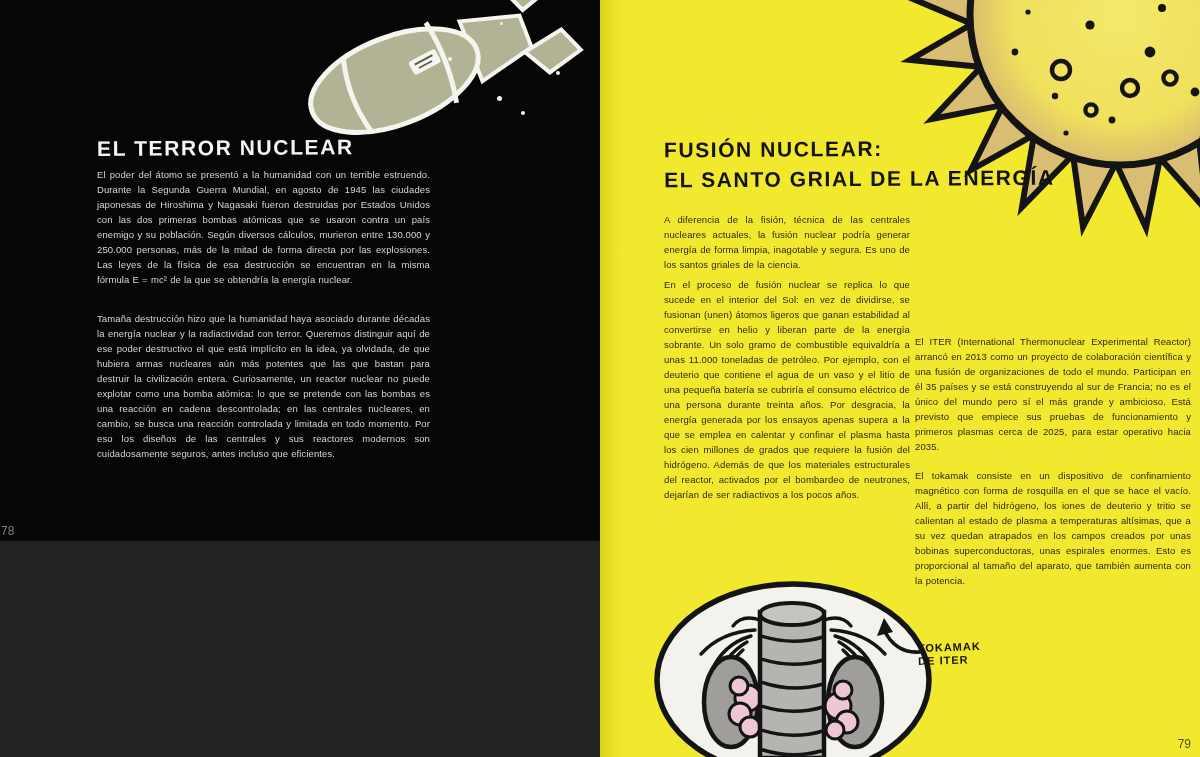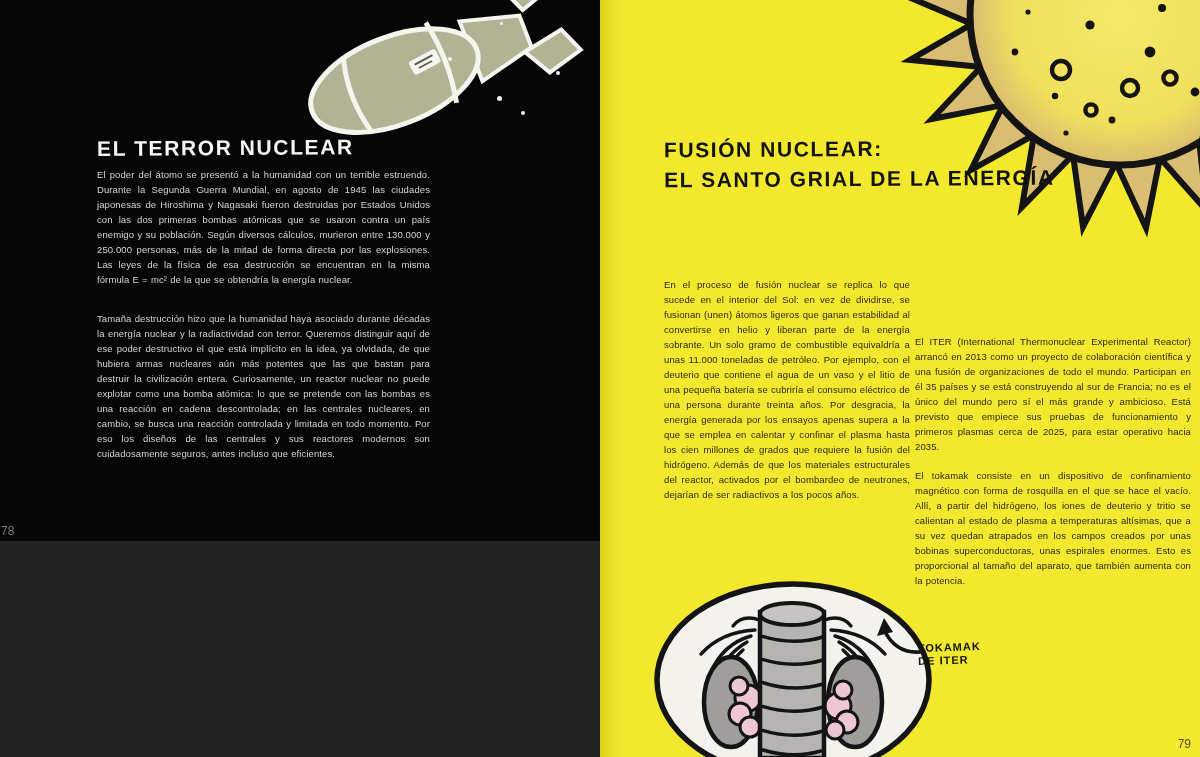--- a/index.html
+++ b/index.html
@@ -154,20 +154,21 @@
           <circle cx="241" cy="110" r="5.6"></circle>
         <circle cx="367" cy="113" r="5"></circle>
       </g>
     </svg>
 
     <div class="page-title" id="right-title">
       <div>FUSIÓN NUCLEAR:</div>
       <div>EL SANTO GRIAL DE LA ENERGÍA</div>
     </div>
 
+    <div class="body-text" style="left:64px;top:212px;width:246px">A diferencia de la fisión, técnica de las centrales nucleares actuales, la fusión nuclear podría generar energía de forma limpia, inagotable y segura. Es uno de los santos griales de la ciencia.</div>
     <div class="body-text" style="left:64px;top:277px;width:246px">En el proceso de fusión nuclear se replica lo que sucede en el interior del Sol: en vez de dividirse, se fusionan (unen) átomos ligeros que ganan estabilidad al convertirse en helio y liberan parte de la energía sobrante. Un solo gramo de combustible equivaldría a unas 11.000 toneladas de petróleo. Por ejemplo, con el deuterio que contiene el agua de un vaso y el litio de una pequeña batería se cubriría el consumo eléctrico de una persona durante treinta años. Por desgracia, la energía generada por los ensayos apenas supera a la que se emplea en calentar y confinar el plasma hasta los cien millones de grados que requiere la fusión del hidrógeno. Además de que los materiales estructurales del reactor, activados por el bombardeo de neutrones, dejarían de ser radiactivos a los pocos años.</div>
 
     <div class="body-text" style="left:315px;top:334px;width:276px">El ITER (International Thermonuclear Experimental Reactor) arrancó en 2013 como un proyecto de colaboración científica y una fusión de organizaciones de todo el mundo. Participan en él 35 países y se está construyendo al sur de Francia; no es el único del mundo pero sí el más grande y ambicioso. Está previsto que empiece sus pruebas de funcionamiento y primeros plasmas cerca de 2025, para estar operativo hacia 2035.</div>
     <div class="body-text" style="left:315px;top:468px;width:276px">El tokamak consiste en un dispositivo de confinamiento magnético con forma de rosquilla en el que se hace el vacío. Allí, a partir del hidrógeno, los iones de deuterio y tritio se calientan al estado de plasma a temperaturas altísimas, que a su vez quedan atrapados en los campos creados por unas bobinas superconductoras, unas espirales enormes. Esto es proporcional al tamaño del aparato, que también aumenta con la potencia.</div>
 
     <svg class="illus" style="left:50px;top:578px" width="292" height="179" viewBox="0 0 292 179">
       <ellipse cx="143" cy="102" rx="136" ry="96" fill="#f4f2ed" stroke="#141414" stroke-width="5.5"></ellipse>
       <g fill="none" stroke="#141414" stroke-width="3.4" stroke-linecap="round">
         <path d="M101 58 q -28 8 -40 36"></path>
           <path d="M97 64 q -24 14 -30 40"></path>

